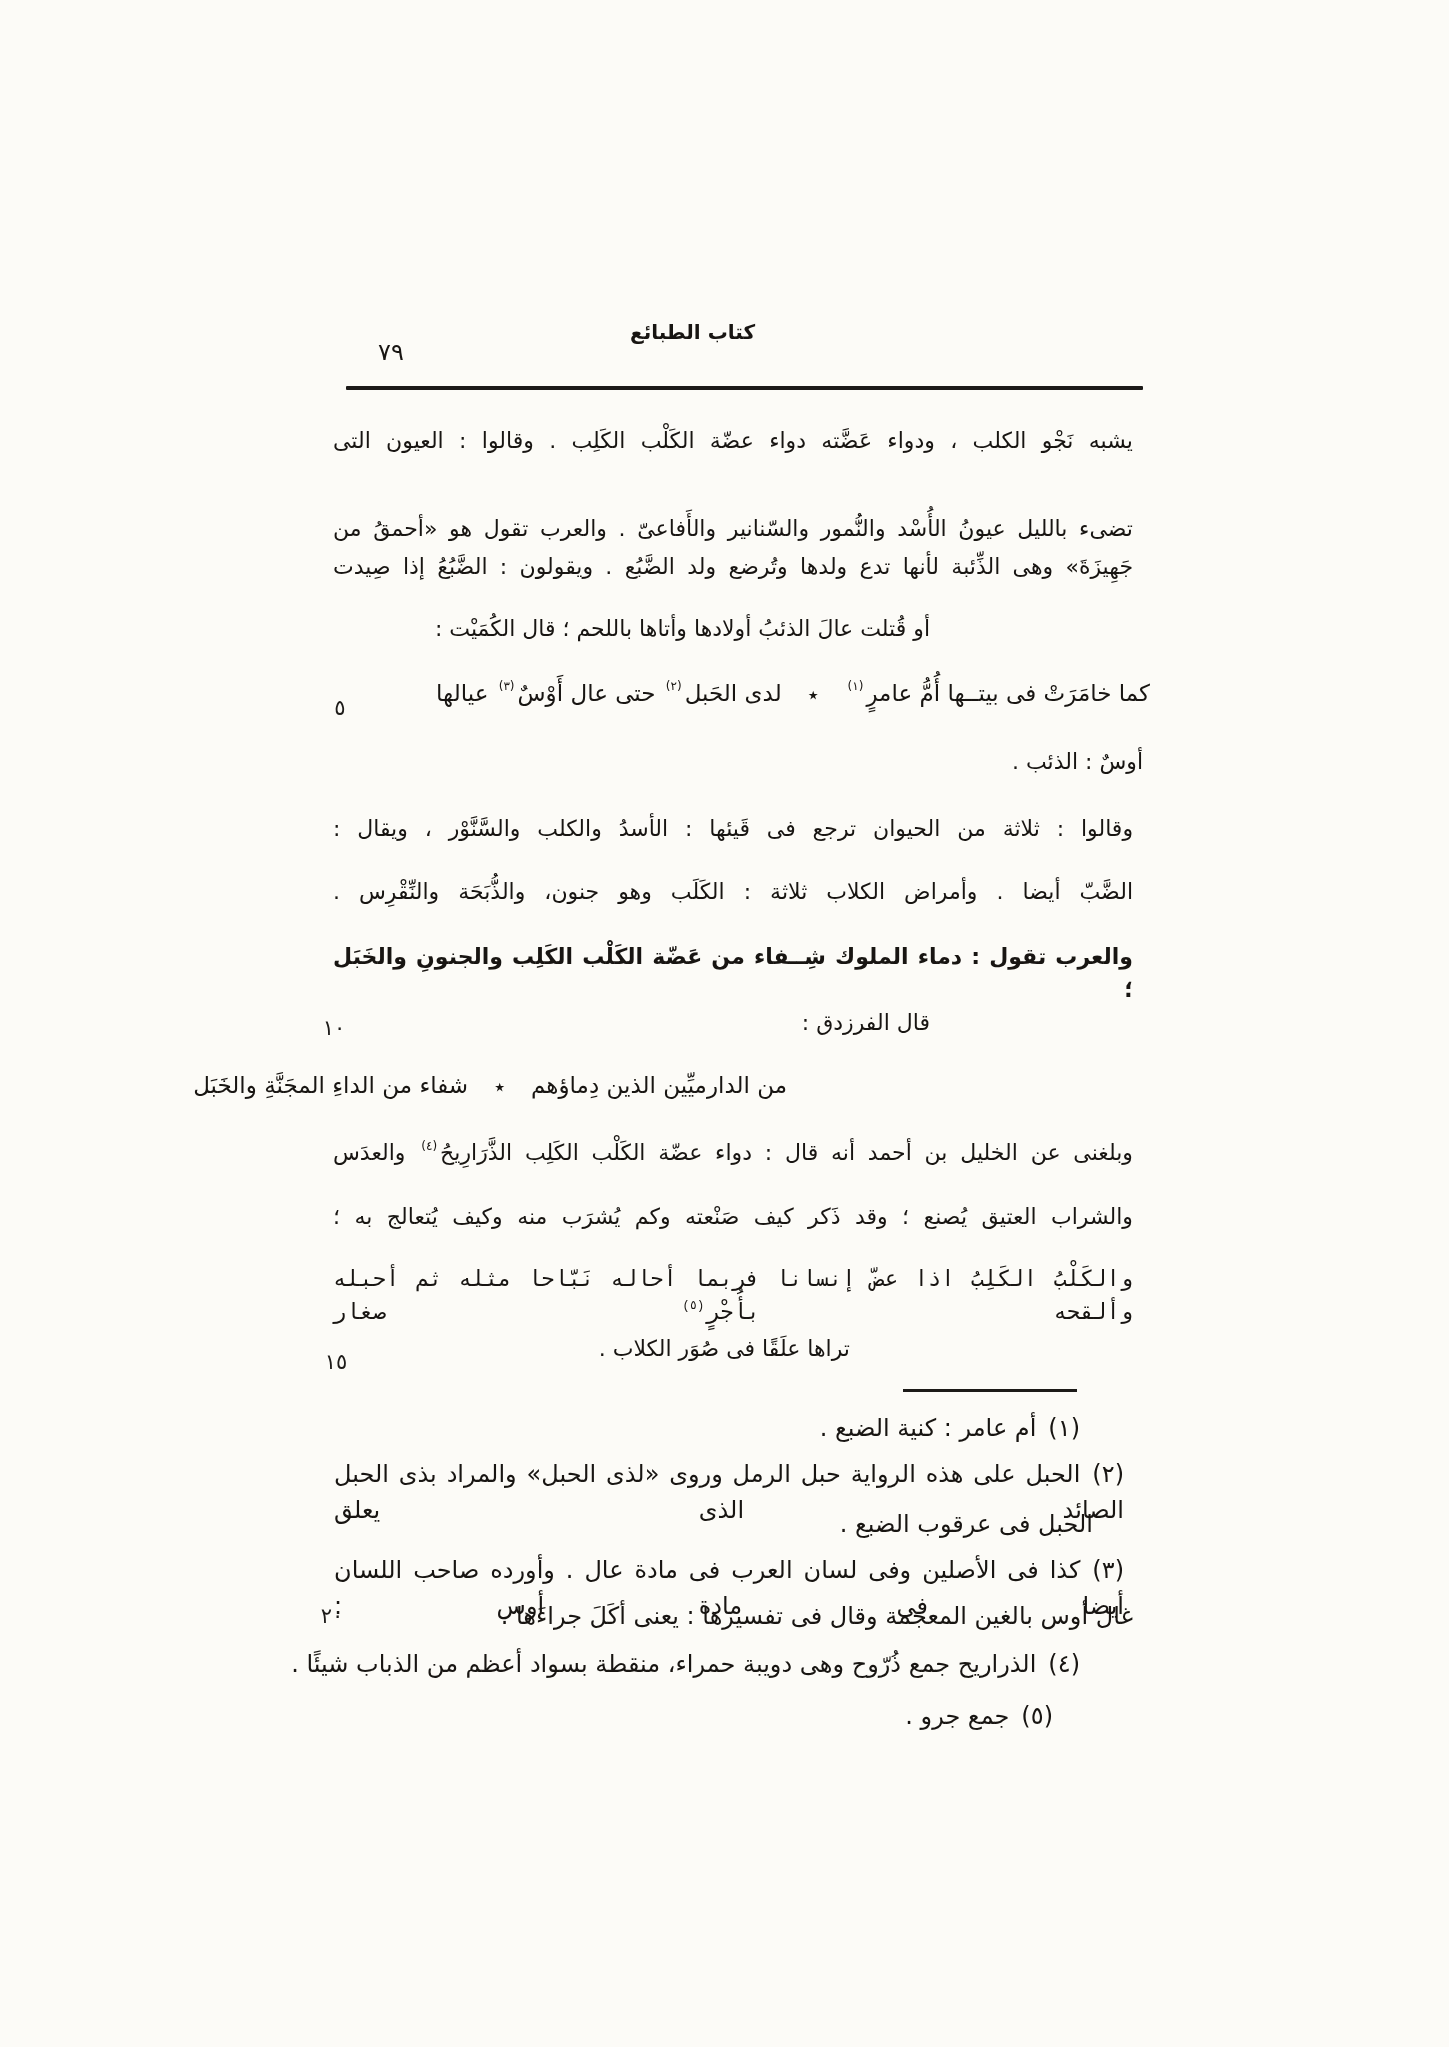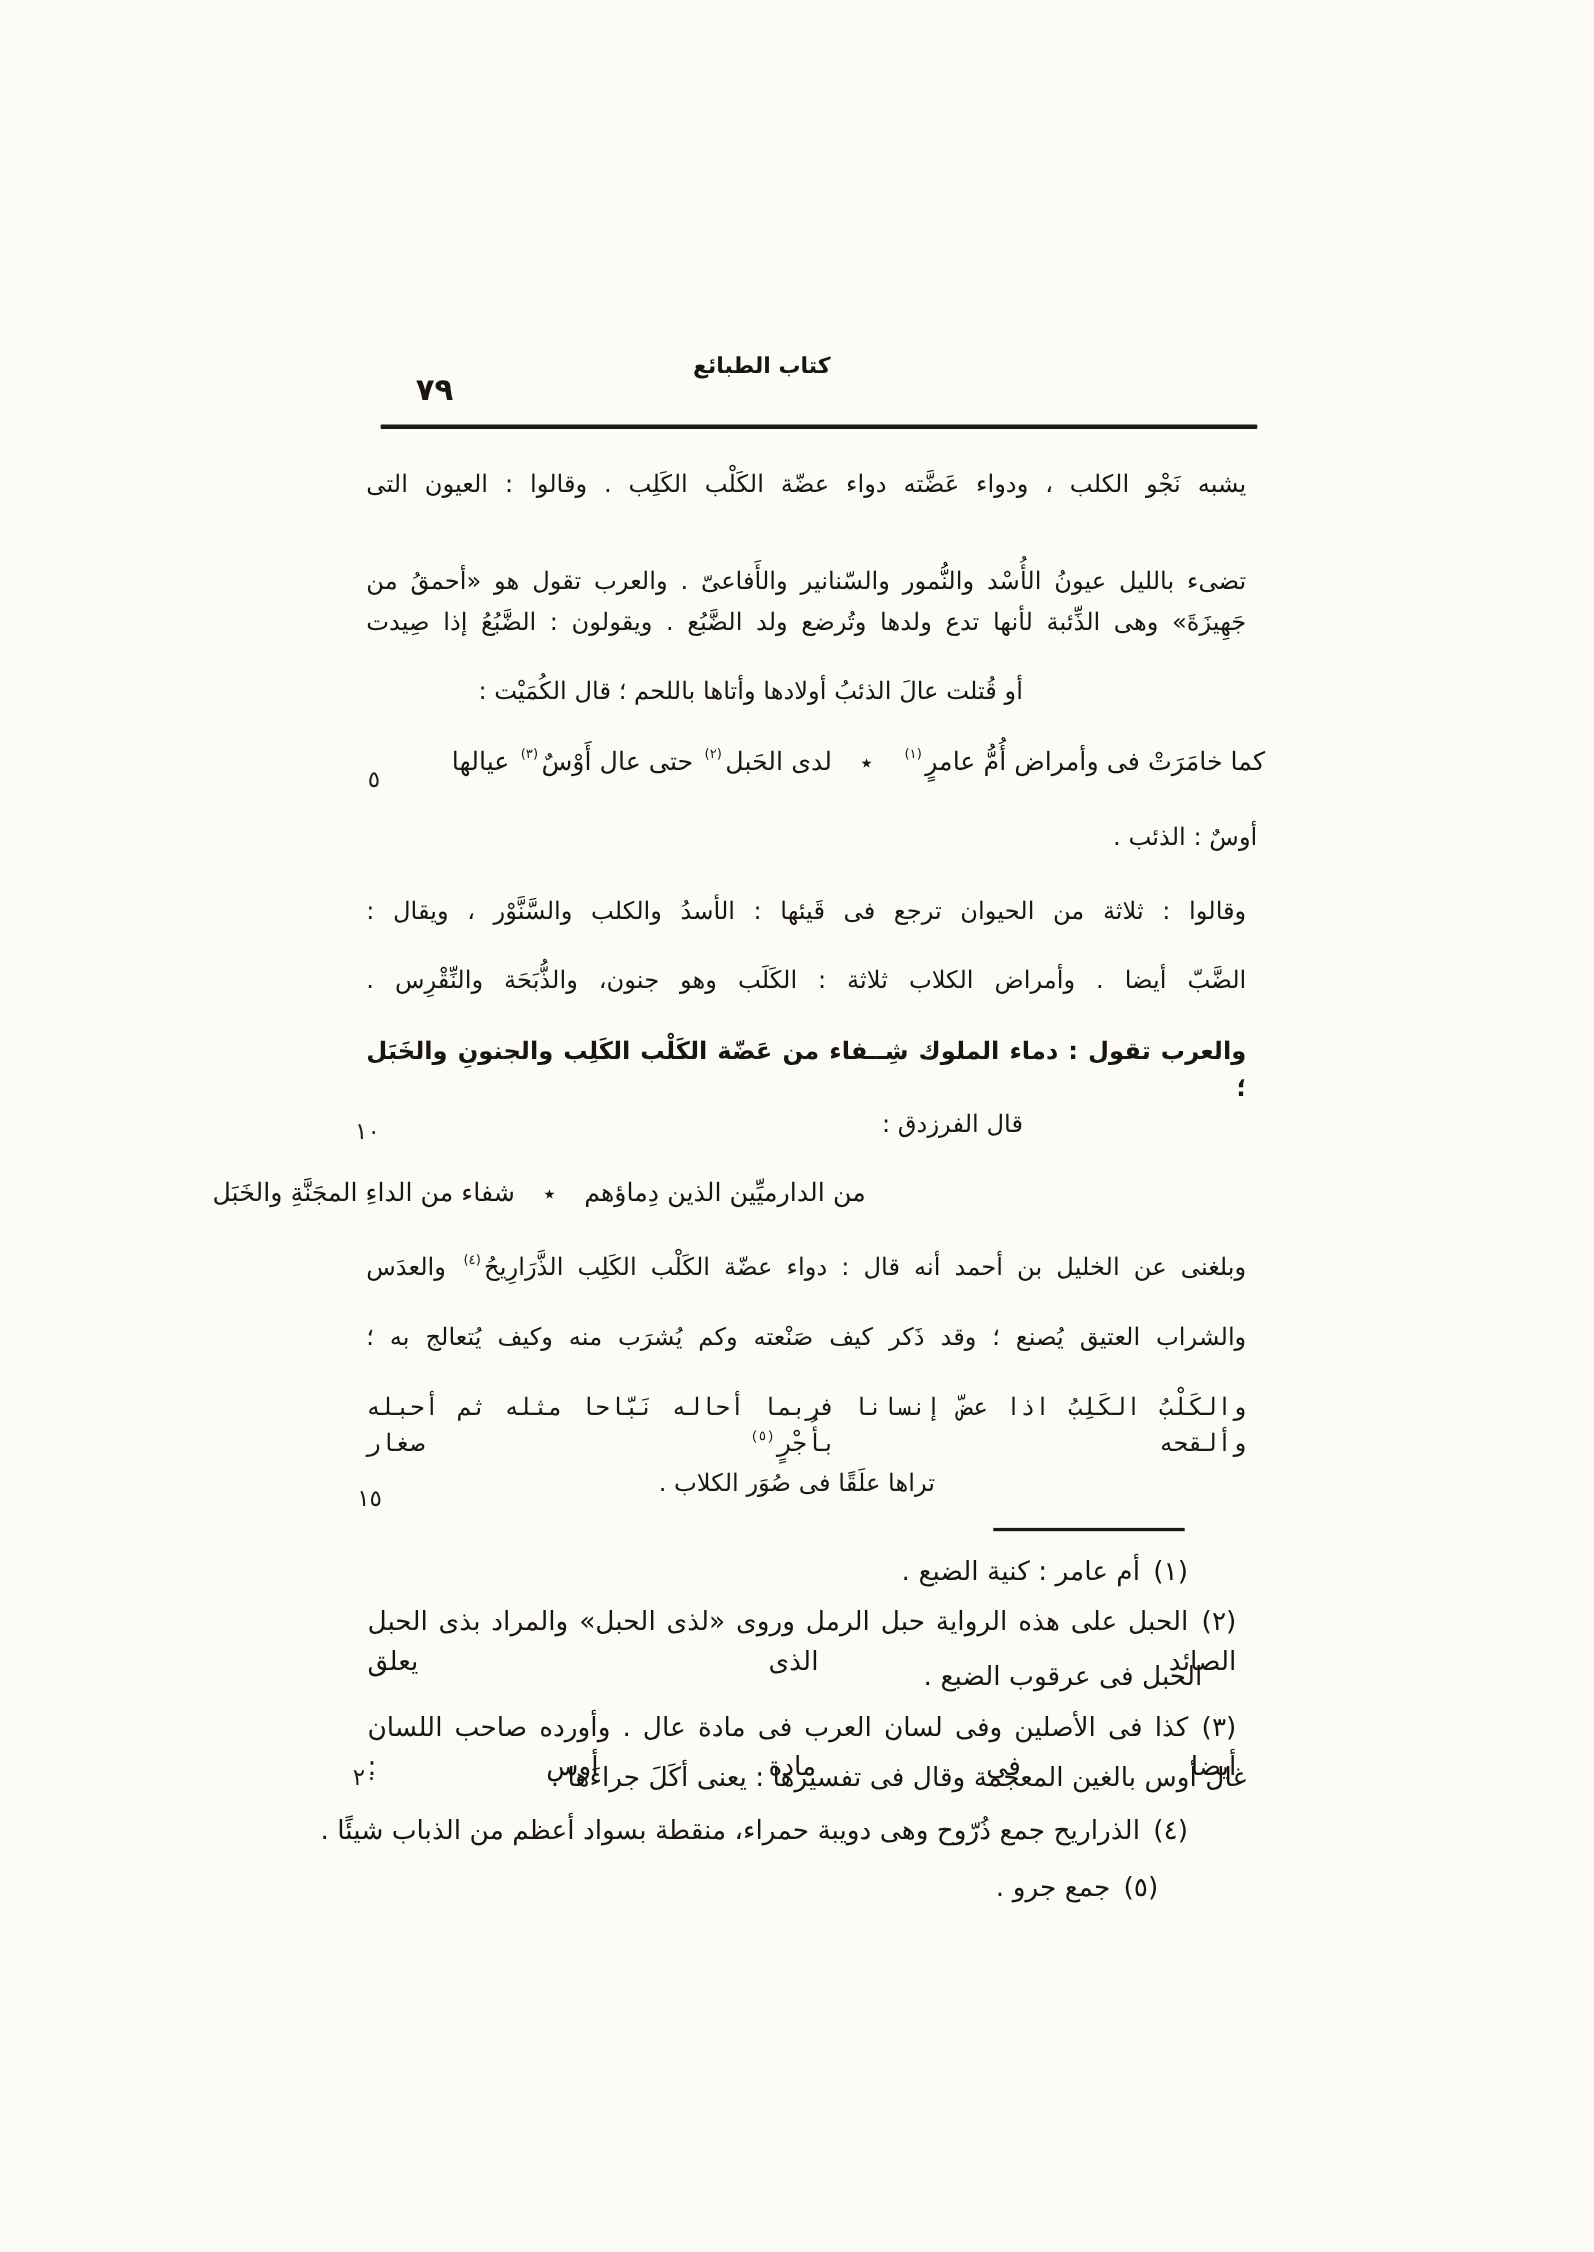--- a/index.html
+++ b/index.html
@@ -13,21 +13,21 @@
     direction:rtl;
     overflow:hidden;
   }
   .hdr-title{
     position:absolute;top:320px;left:595px;width:195px;
     font-size:20px;font-weight:bold;text-align:center;
     white-space:nowrap;
   }
   .hdr-pagenum{
     position:absolute;top:338px;left:378px;
-    font-size:28px;font-weight:bold;
+    font-size:24px;font-weight:normal;
   }
   .hdr-rule{
     position:absolute;top:386px;left:346px;width:797px;height:4px;
     background:#1c1a18;border-radius:1px;
   }
   .line{
     position:absolute;
     font-size:22px;line-height:1.5;
     white-space:nowrap;
     letter-spacing:0.2px;
@@ -74,21 +74,21 @@
   <div class="hdr-title">كتاب الطبائع</div>
   <div class="hdr-pagenum">٧٩</div>
   <div class="hdr-rule"></div>
 
   <div class="line just" style="top:424px;">يشبه نَجْو الكلب ، ودواء عَضَّته دواء عضّة الكَلْب الكَلِب . وقالوا : العيون التى</div>
   <div class="line just" style="top:512px;">تضىء بالليل عيونُ الأُسْد والنُّمور والسّنانير والأَفاعىّ . والعرب تقول هو «أحمقُ من</div>
   <div class="line just" style="top:550px;">جَهِيزَةَ» وهى الذِّئبة لأنها تدع ولدها وتُرضع ولد الضَّبُع . ويقولون : الضَّبُعُ إذا صِيدت</div>
   <div class="line" style="top:612px;right:519px;">أو قُتلت عالَ الذئبُ أولادها وأتاها باللحم ؛ قال الكُمَيْت :</div>
 
   <div class="line poem" style="top:676px;right:299px;">
-    <span>كما خامَرَتْ فى وأمراض أُمُّ عامرٍ</span><sup class="fnm">(١)</sup><span class="sep">٭</span><span>لدى الحَبل</span><sup class="fnm">(٢)</sup> <span>حتى عال أَوْسٌ</span><sup class="fnm">(٣)</sup> <span>عيالها</span>
+    <span>كما خامَرَتْ فى بيتــها أُمُّ عامرٍ</span><sup class="fnm">(١)</sup><span class="sep">٭</span><span>لدى الحَبل</span><sup class="fnm">(٢)</sup> <span>حتى عال أَوْسٌ</span><sup class="fnm">(٣)</sup> <span>عيالها</span>
   </div>
 
   <div class="line" style="top:745px;right:306px;">أوسٌ : الذئب .</div>
   <div class="line just" style="top:812px;">وقالوا : ثلاثة من الحيوان ترجع فى قَيئها : الأسدُ والكلب والسَّنَّوْر ، ويقال :</div>
   <div class="line just" style="top:875px;">الضَّبّ أيضا . وأمراض الكلاب ثلاثة : الكَلَب وهو جنون، والذُّبَحَة والنِّقْرِس .</div>
   <div class="line just" style="top:940px;font-weight:bold;">والعرب تقول : دماء الملوك شِــفاء من عَضّة الكَلْب الكَلِب والجنونِ والخَبَل ؛</div>
   <div class="line" style="top:1006px;right:519px;margin-left:34px;">قال الفرزدق :</div>
 
   <div class="line poem" style="top:1068px;right:662px;">
     <span>من الدارميِّين الذين دِماؤهم</span><span class="sep">٭</span><span>شفاء من الداءِ المجَنَّةِ والخَبَل</span>

